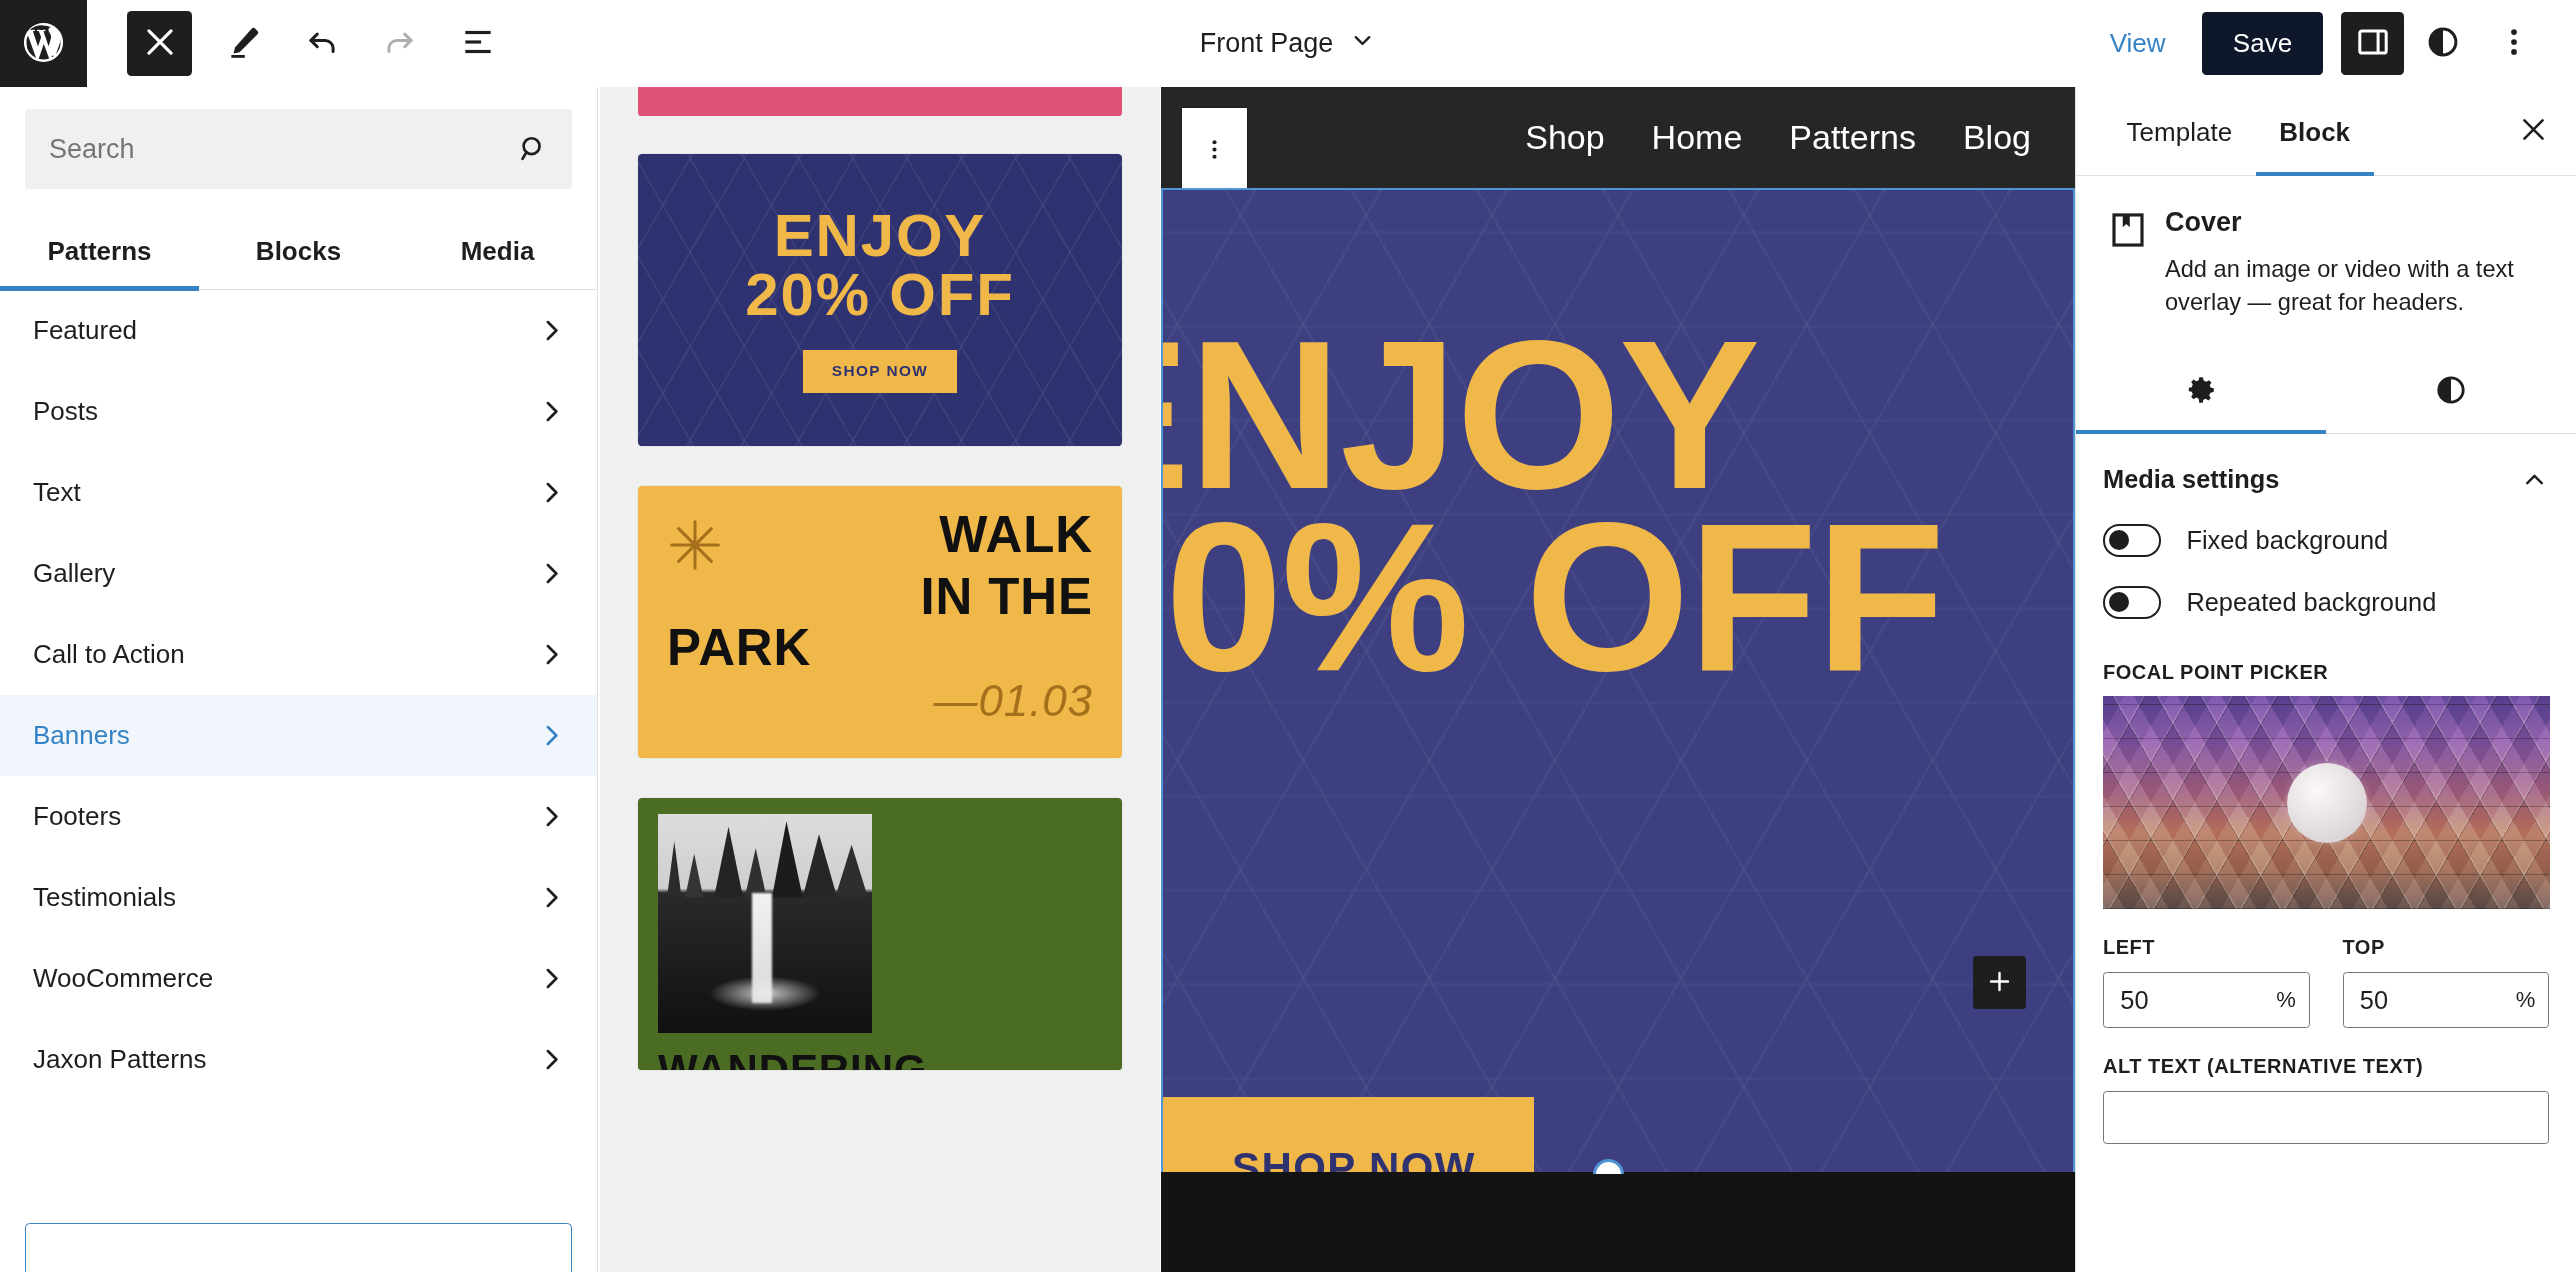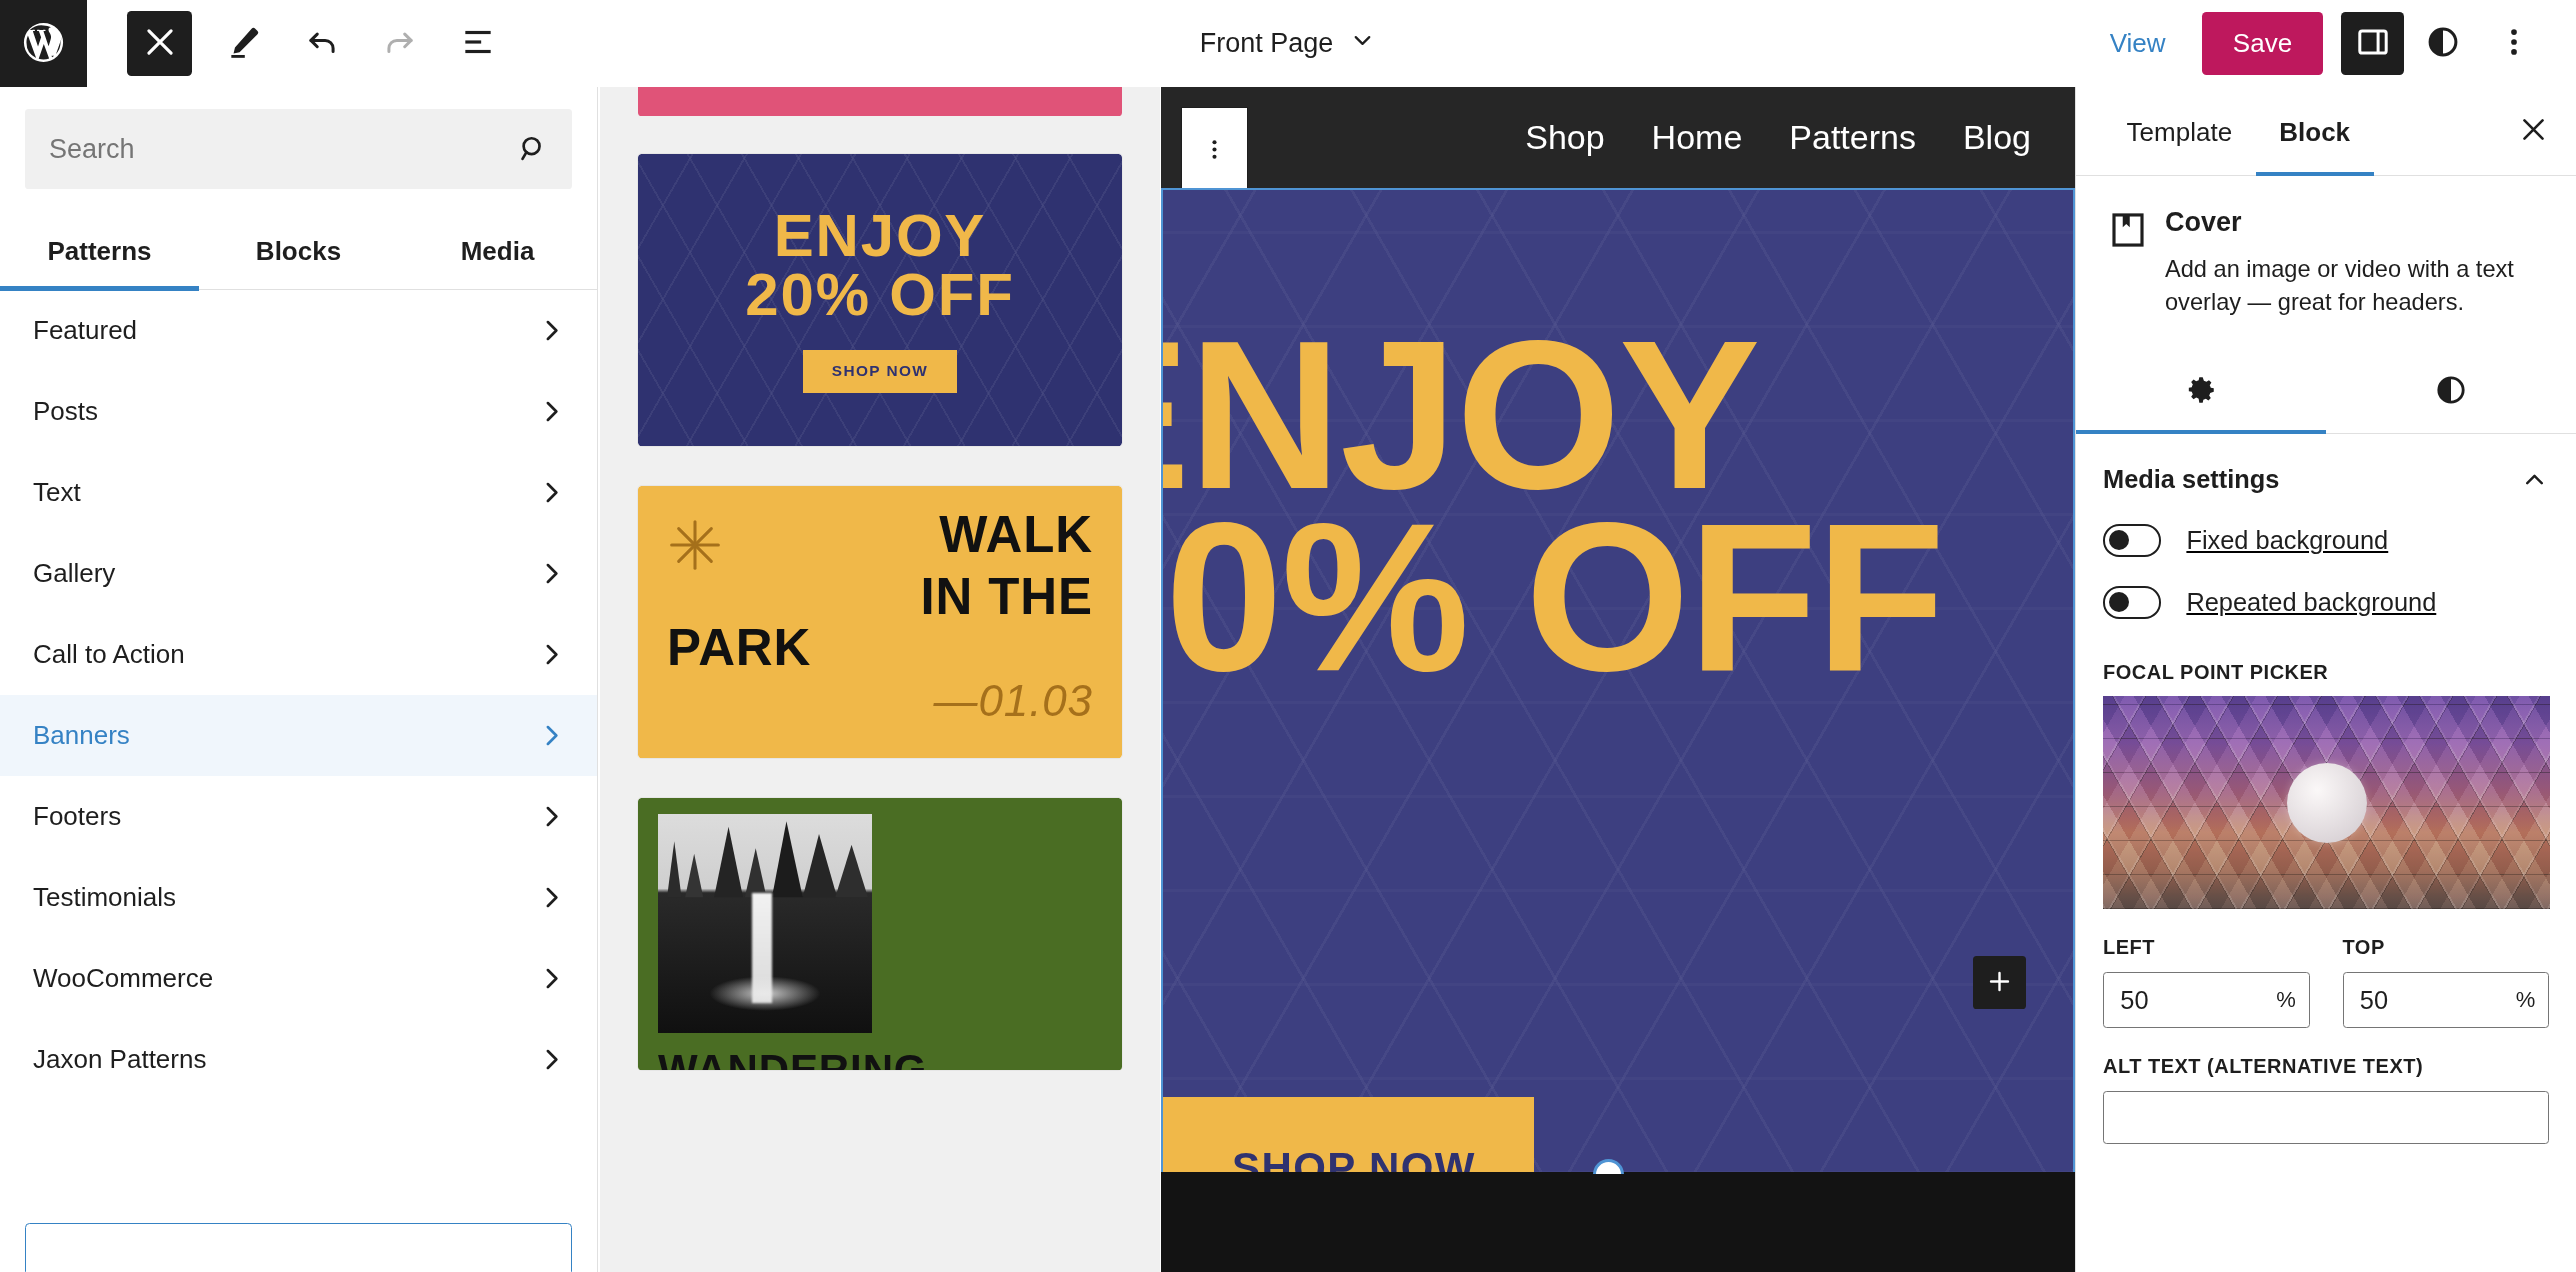--- a/index.html
+++ b/index.html
@@ -53,21 +53,21 @@
 
   .tb-right {
     margin-left: auto; display: flex; align-items: center;
     gap: 7.3px; padding-right: 31px;
   }
   .view-link {
     font-size: 26px; color: #3582c4; background: none; border: none;
     cursor: pointer; padding: 12.7px 20px; border-radius: 3.6px;
   }
   .save-btn {
-    background: #be185d; color: #fff; border: none; cursor: pointer;
+    background: #0f172a; color: #fff; border: none; cursor: pointer;
     font-size: 26px; padding: 16.3px 31px; border-radius: 4.5px;
     margin-left: 9px; margin-right: 11px;
   }
   .icon-sq {
     width: 63px; height: 63px; border-radius: 4.5px;
     display: flex; align-items: center; justify-content: center;
     border: none; background: transparent; cursor: pointer;
   }
   .icon-sq.active { background: #1e1e1e; }
   .icon-sq svg { width: 36px; height: 36px; }
@@ -342,21 +342,20 @@
 
   .panel-head {
     display: flex; align-items: center; padding: 31px 27px 16.3px 27px;
   }
   .panel-head h3 { font-size: 25.4px; font-weight: 600; color: #1e1e1e; flex: 1; }
   .panel-head .caret { width: 29px; height: 29px; cursor: pointer; }
 
   .toggle-row {
     display: flex; align-items: center; gap: 25.4px;
     padding: 14.5px 27px;
-    text-decoration: underline;
   }
   .toggle {
     width: 58px; height: 33px; border-radius: 16.3px;
     border: 2.7px solid #1e1e1e; background: #fff;
     position: relative; flex: none; cursor: pointer;
   }
   .toggle .knob {
     position: absolute; left: 3.6px; top: 3.6px;
     width: 20px; height: 20px; border-radius: 50%; background: #1e1e1e;
   }

